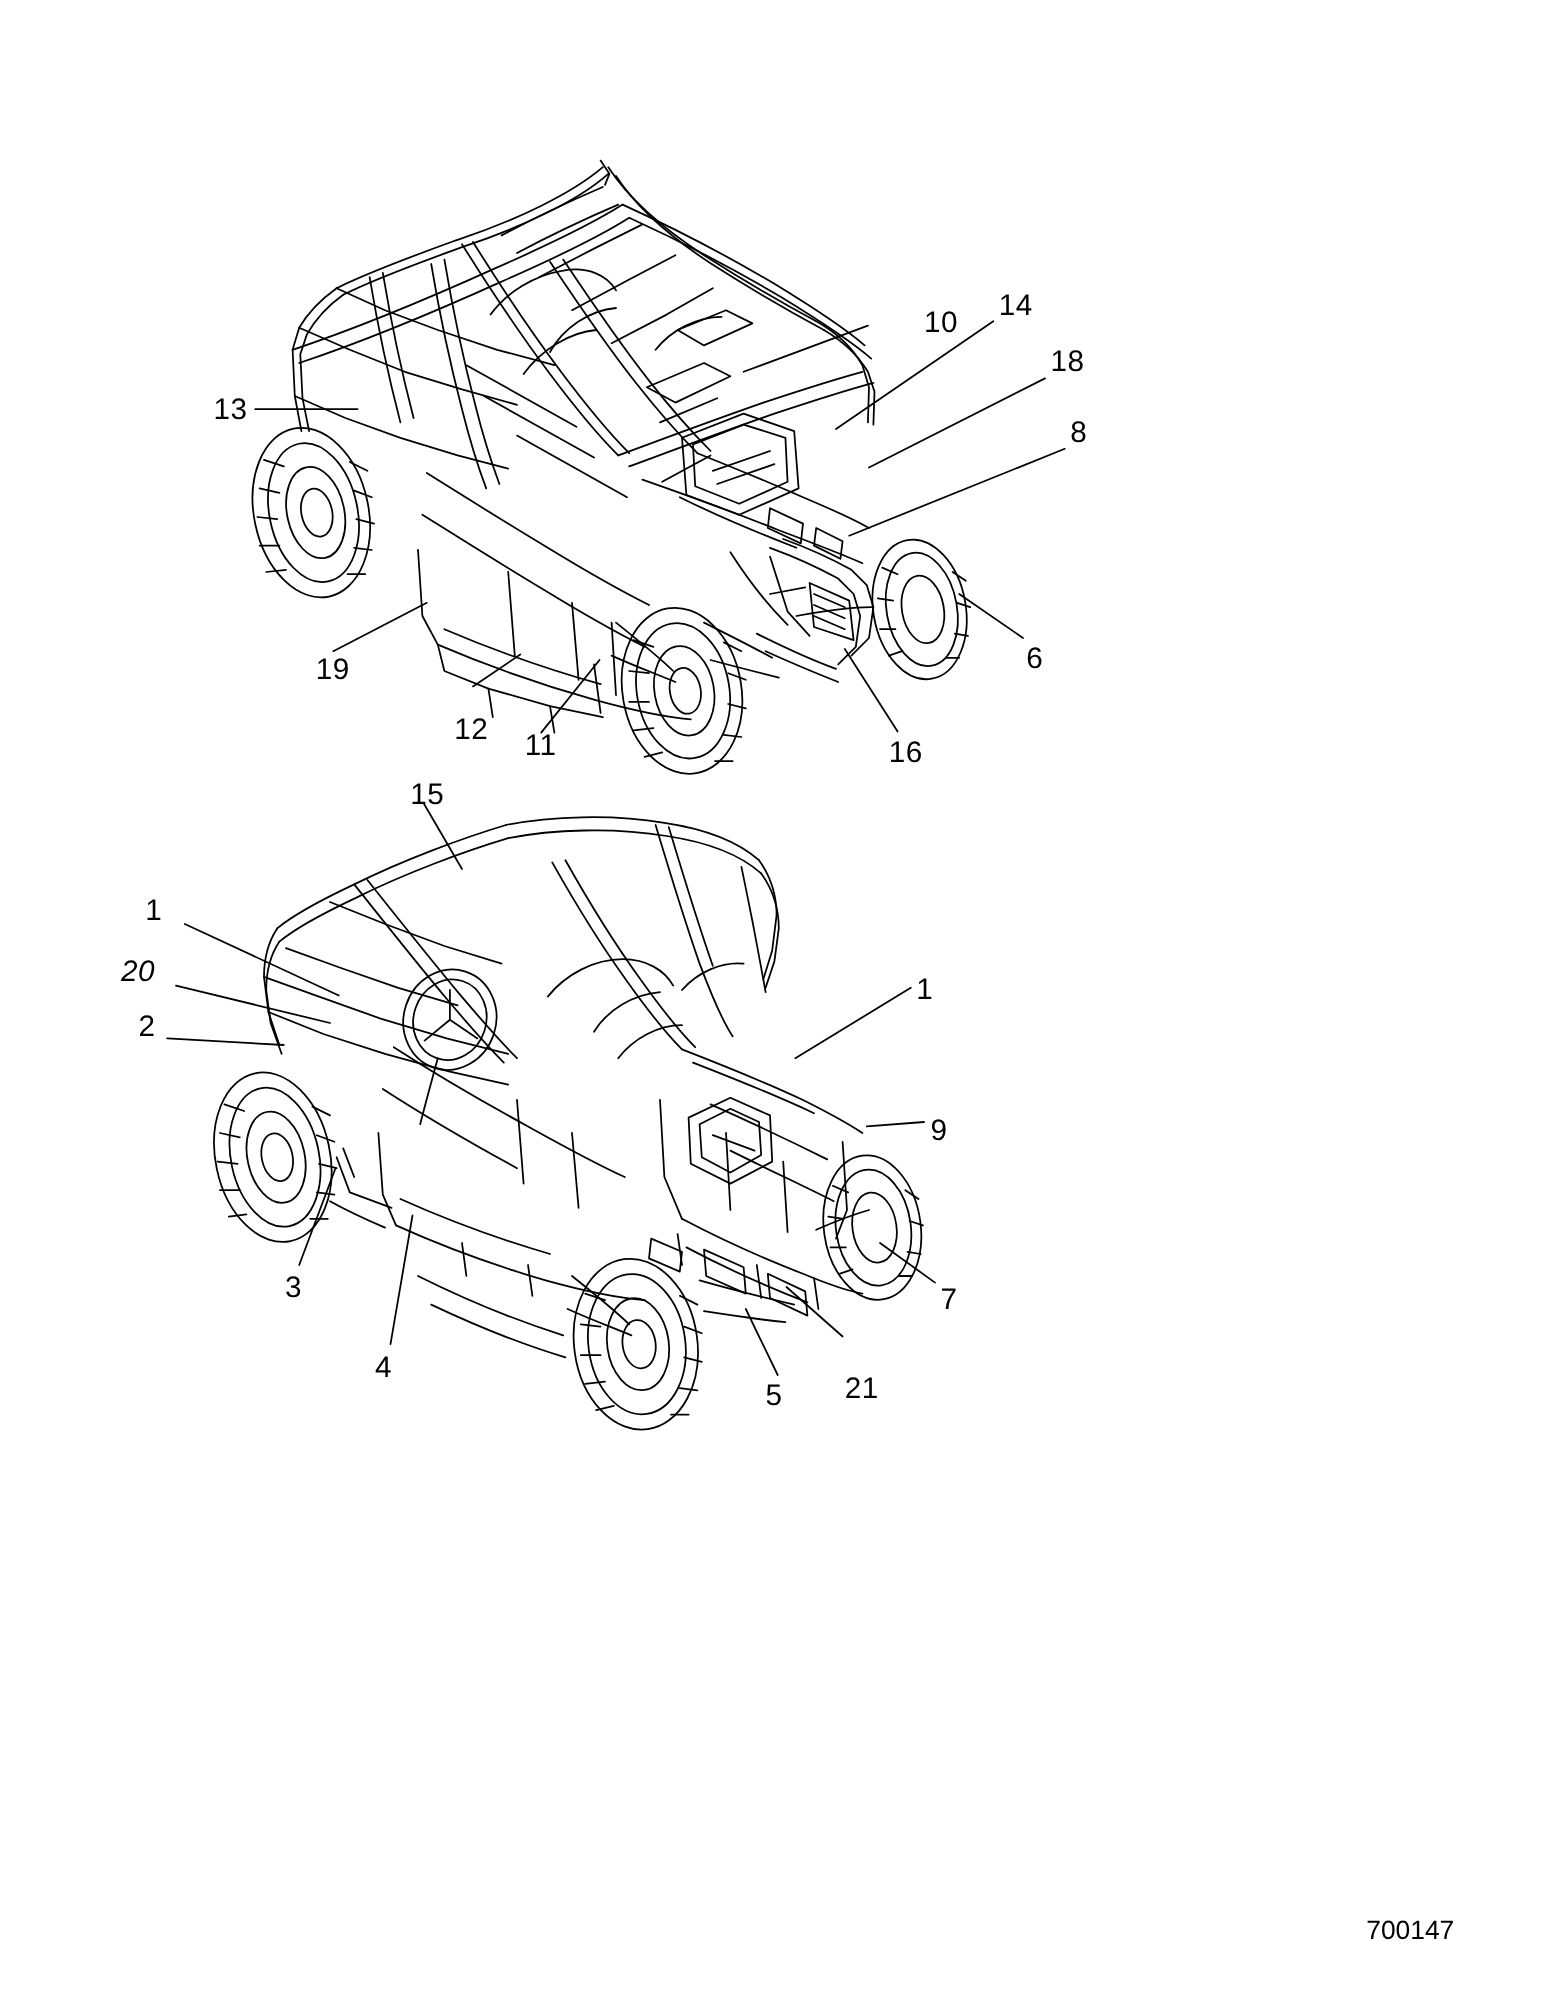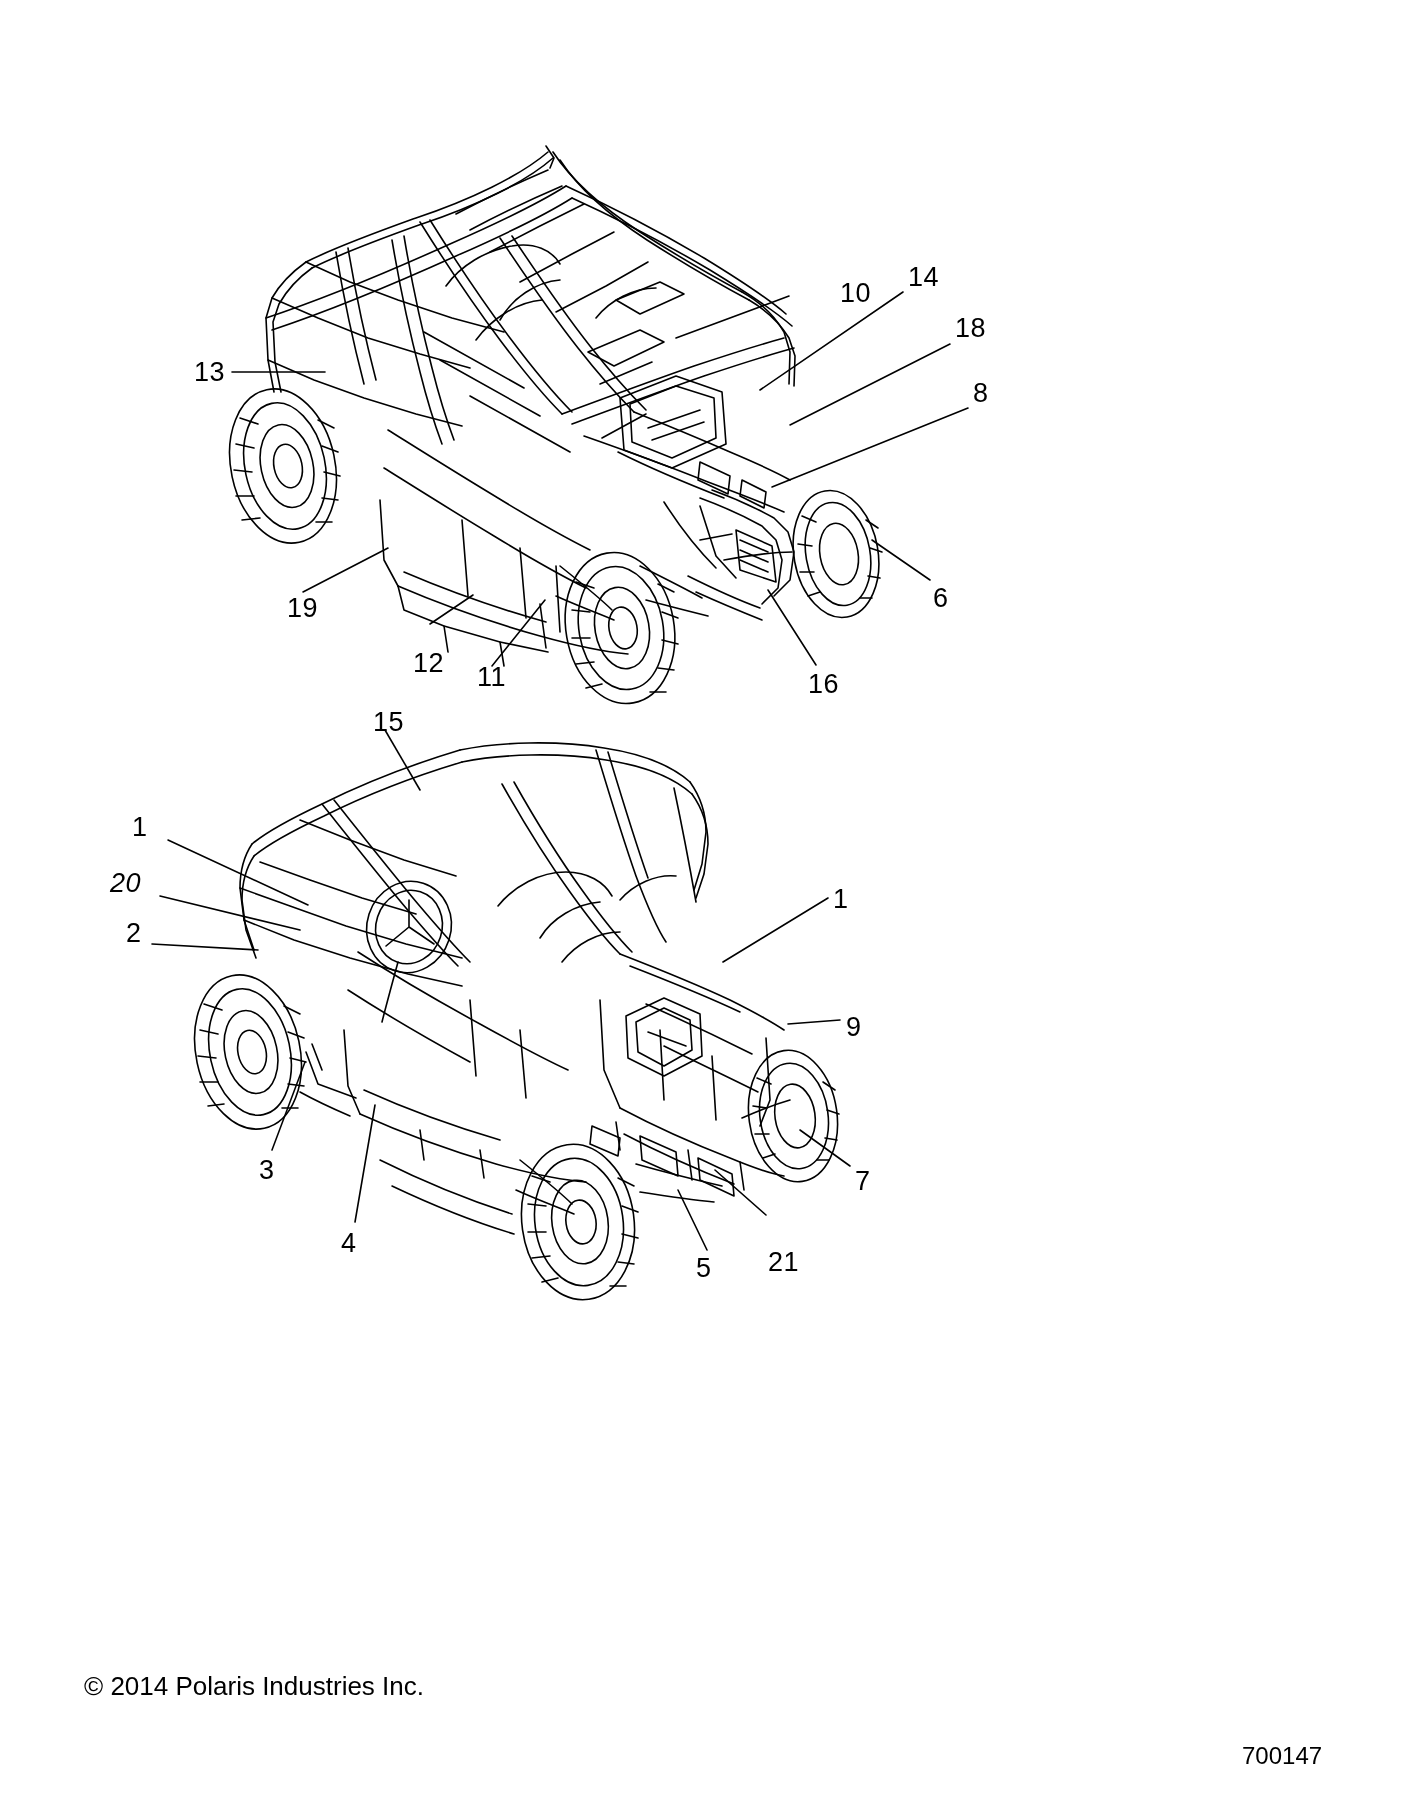--- a/index.html
+++ b/index.html
@@ -304,17 +304,16 @@
       <div class="callout" style="left: 126px; top: 920px;">2</div>
       <div class="callout" style="left: 259px; top: 1157px;">3</div>
       <div class="callout" style="left: 341px; top: 1230px;">4</div>
       <div class="callout" style="left: 696px; top: 1255px;">5</div>
       <div class="callout" style="left: 768px; top: 1220px; margin-top: 29px;">21</div>
       <div class="callout" style="left: 855px; top: 1168px;">7</div>
       <div class="callout" style="left: 846px; top: 1014px;">9</div>
       <div class="callout" style="left: 833px; top: 886px;">1</div>
     </div>
 
-  <div class="footer-copy">© 2014 Polaris Industries Inc.</div>
 
   <div class="footer-pn">700147</div>
 
 </div>
 
 </body></html>

